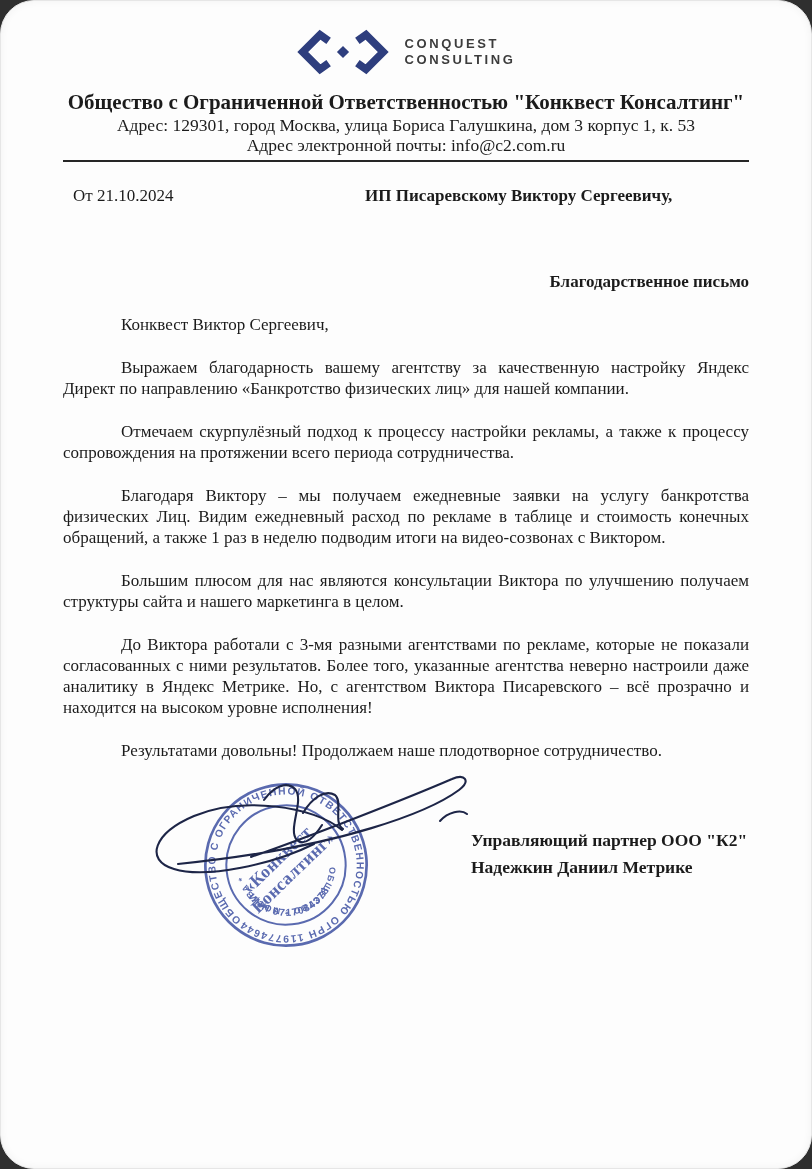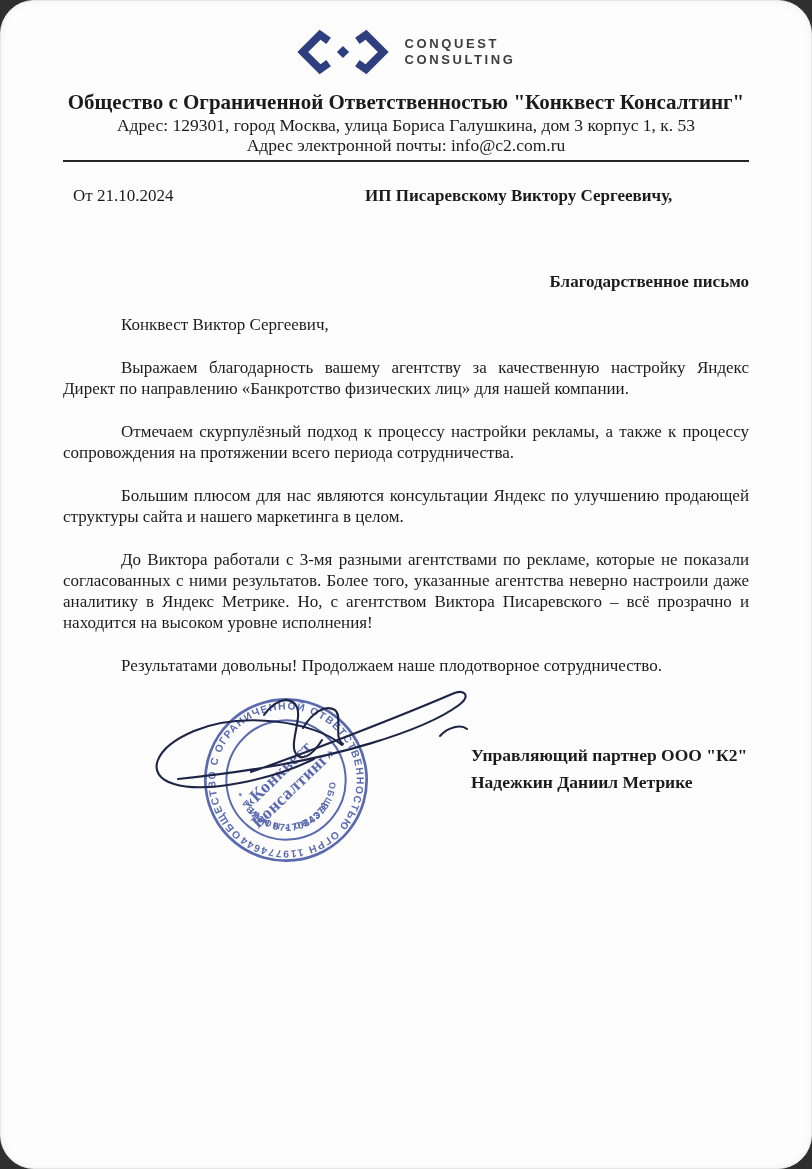--- a/index.html
+++ b/index.html
@@ -176,21 +176,22 @@
       <div class="recipient">
         <div class="recipient-bold">ИП Писаревскому Виктору Сергеевичу,</div>
       </div>
     </section>
 
     <main>
       <h1 class="letter-title">Благодарственное письмо</h1>
       <p class="salutation">Конквест Виктор Сергеевич,</p>
       <p class="para">Выражаем благодарность вашему агентству за качественную настройку Яндекс Директ по направлению «Банкротство физических лиц» для нашей компании.</p>
       <p class="para">Отмечаем скурпулёзный подход к процессу настройки рекламы, а также к процессу сопровождения на протяжении всего периода сотрудничества.</p>
-      <p class="para">Большим плюсом для нас являются консультации Яндекс по улучшению продающей структуры сайта и нашего маркетинга в целом.</p>
+      <p class="para">Благодаря Виктору – мы получаем ежедневные заявки на услугу банкротства физических Лиц. Видим ежедневный расход по рекламе в таблице и стоимость конечных обращений, а также 1 раз в неделю подводим итоги на видео-созвонах с Виктором.</p>
+      <p class="para">Большим плюсом для нас являются консультации Виктора по улучшению получаем структуры сайта и нашего маркетинга в целом.</p>
       <p class="para">До Виктора работали с 3-мя разными агентствами по рекламе, которые не показали согласованных с ними результатов. Более того, указанные агентства неверно настроили даже аналитику в Яндекс Метрике. Но, с агентством Виктора Писаревского – всё прозрачно и находится на высоком уровне исполнения!</p>
       <p class="para">Результатами довольны! Продолжаем наше плодотворное сотрудничество.</p>
     </main>
 
     <section class="sig-area">
 
       <svg class="stamp" viewBox="0 0 200 200" aria-hidden="true">
         <defs>
           <path id="outerArc" d="M 40.6 159.4 A 84 84 0 1 1 159.4 159.4 A 84 84 0 0 1 40.6 159.4"></path>
           <path id="innerSmile" d="M 46 122 A 57 57 0 0 0 154 122"></path>

